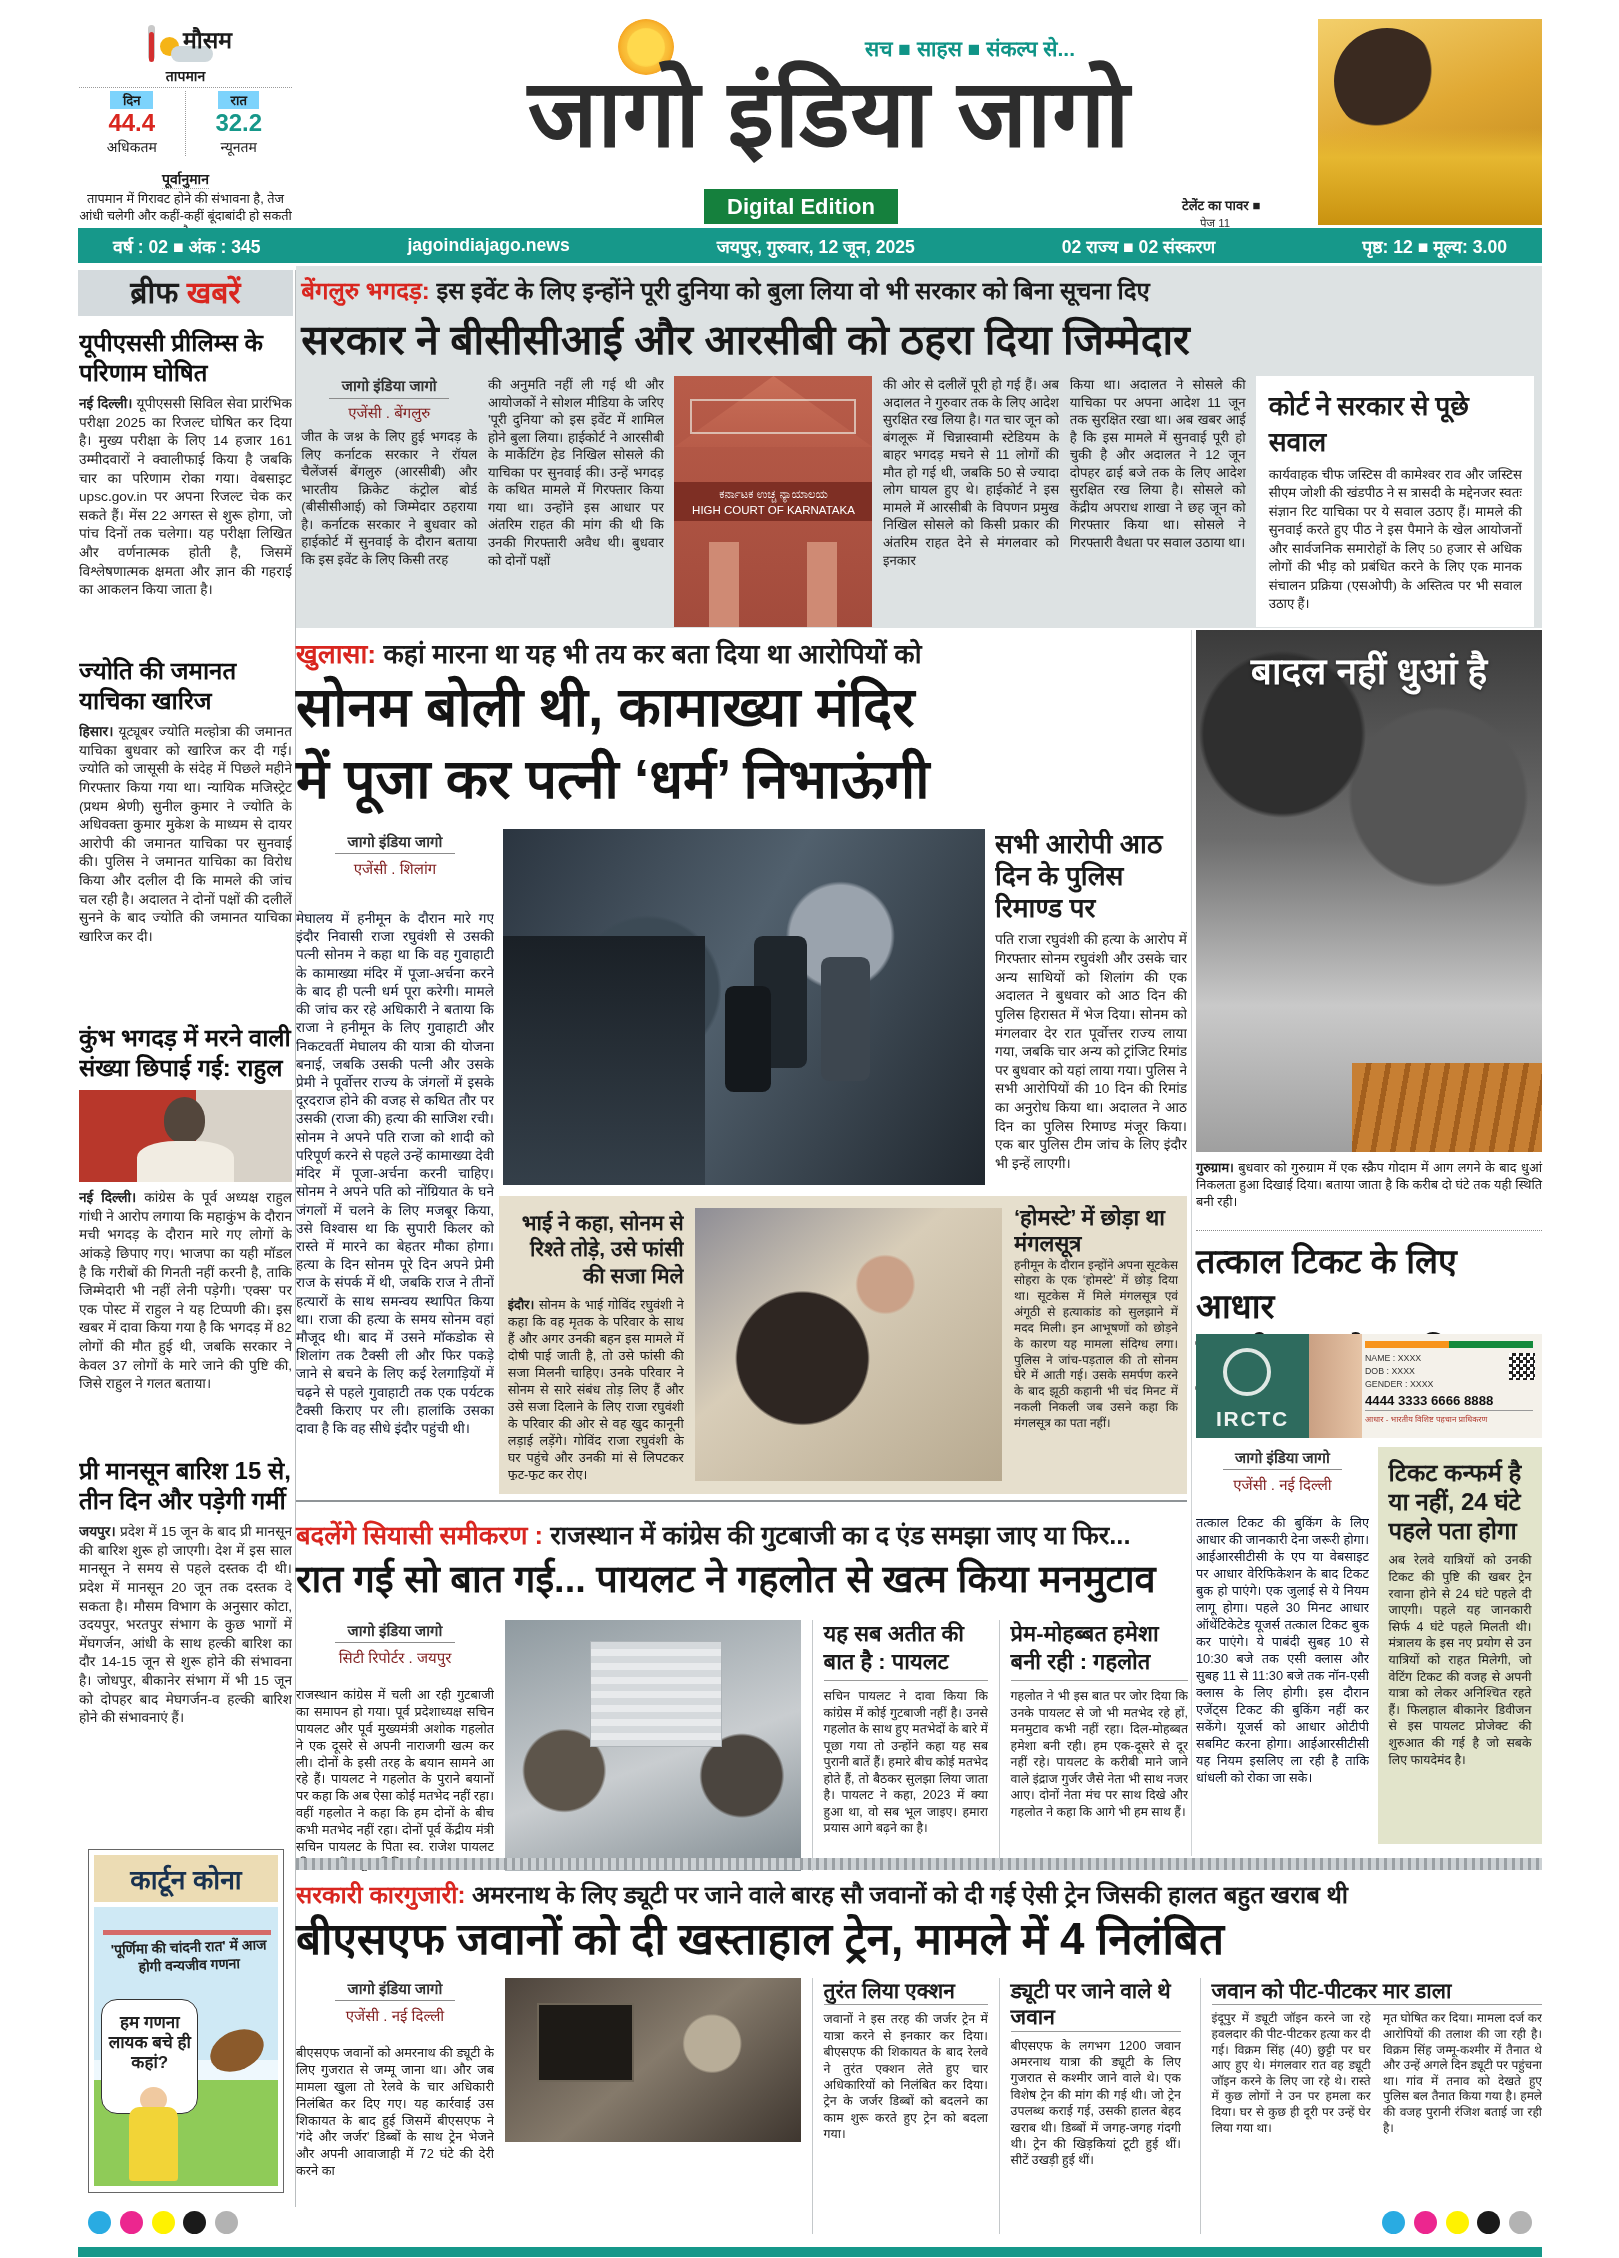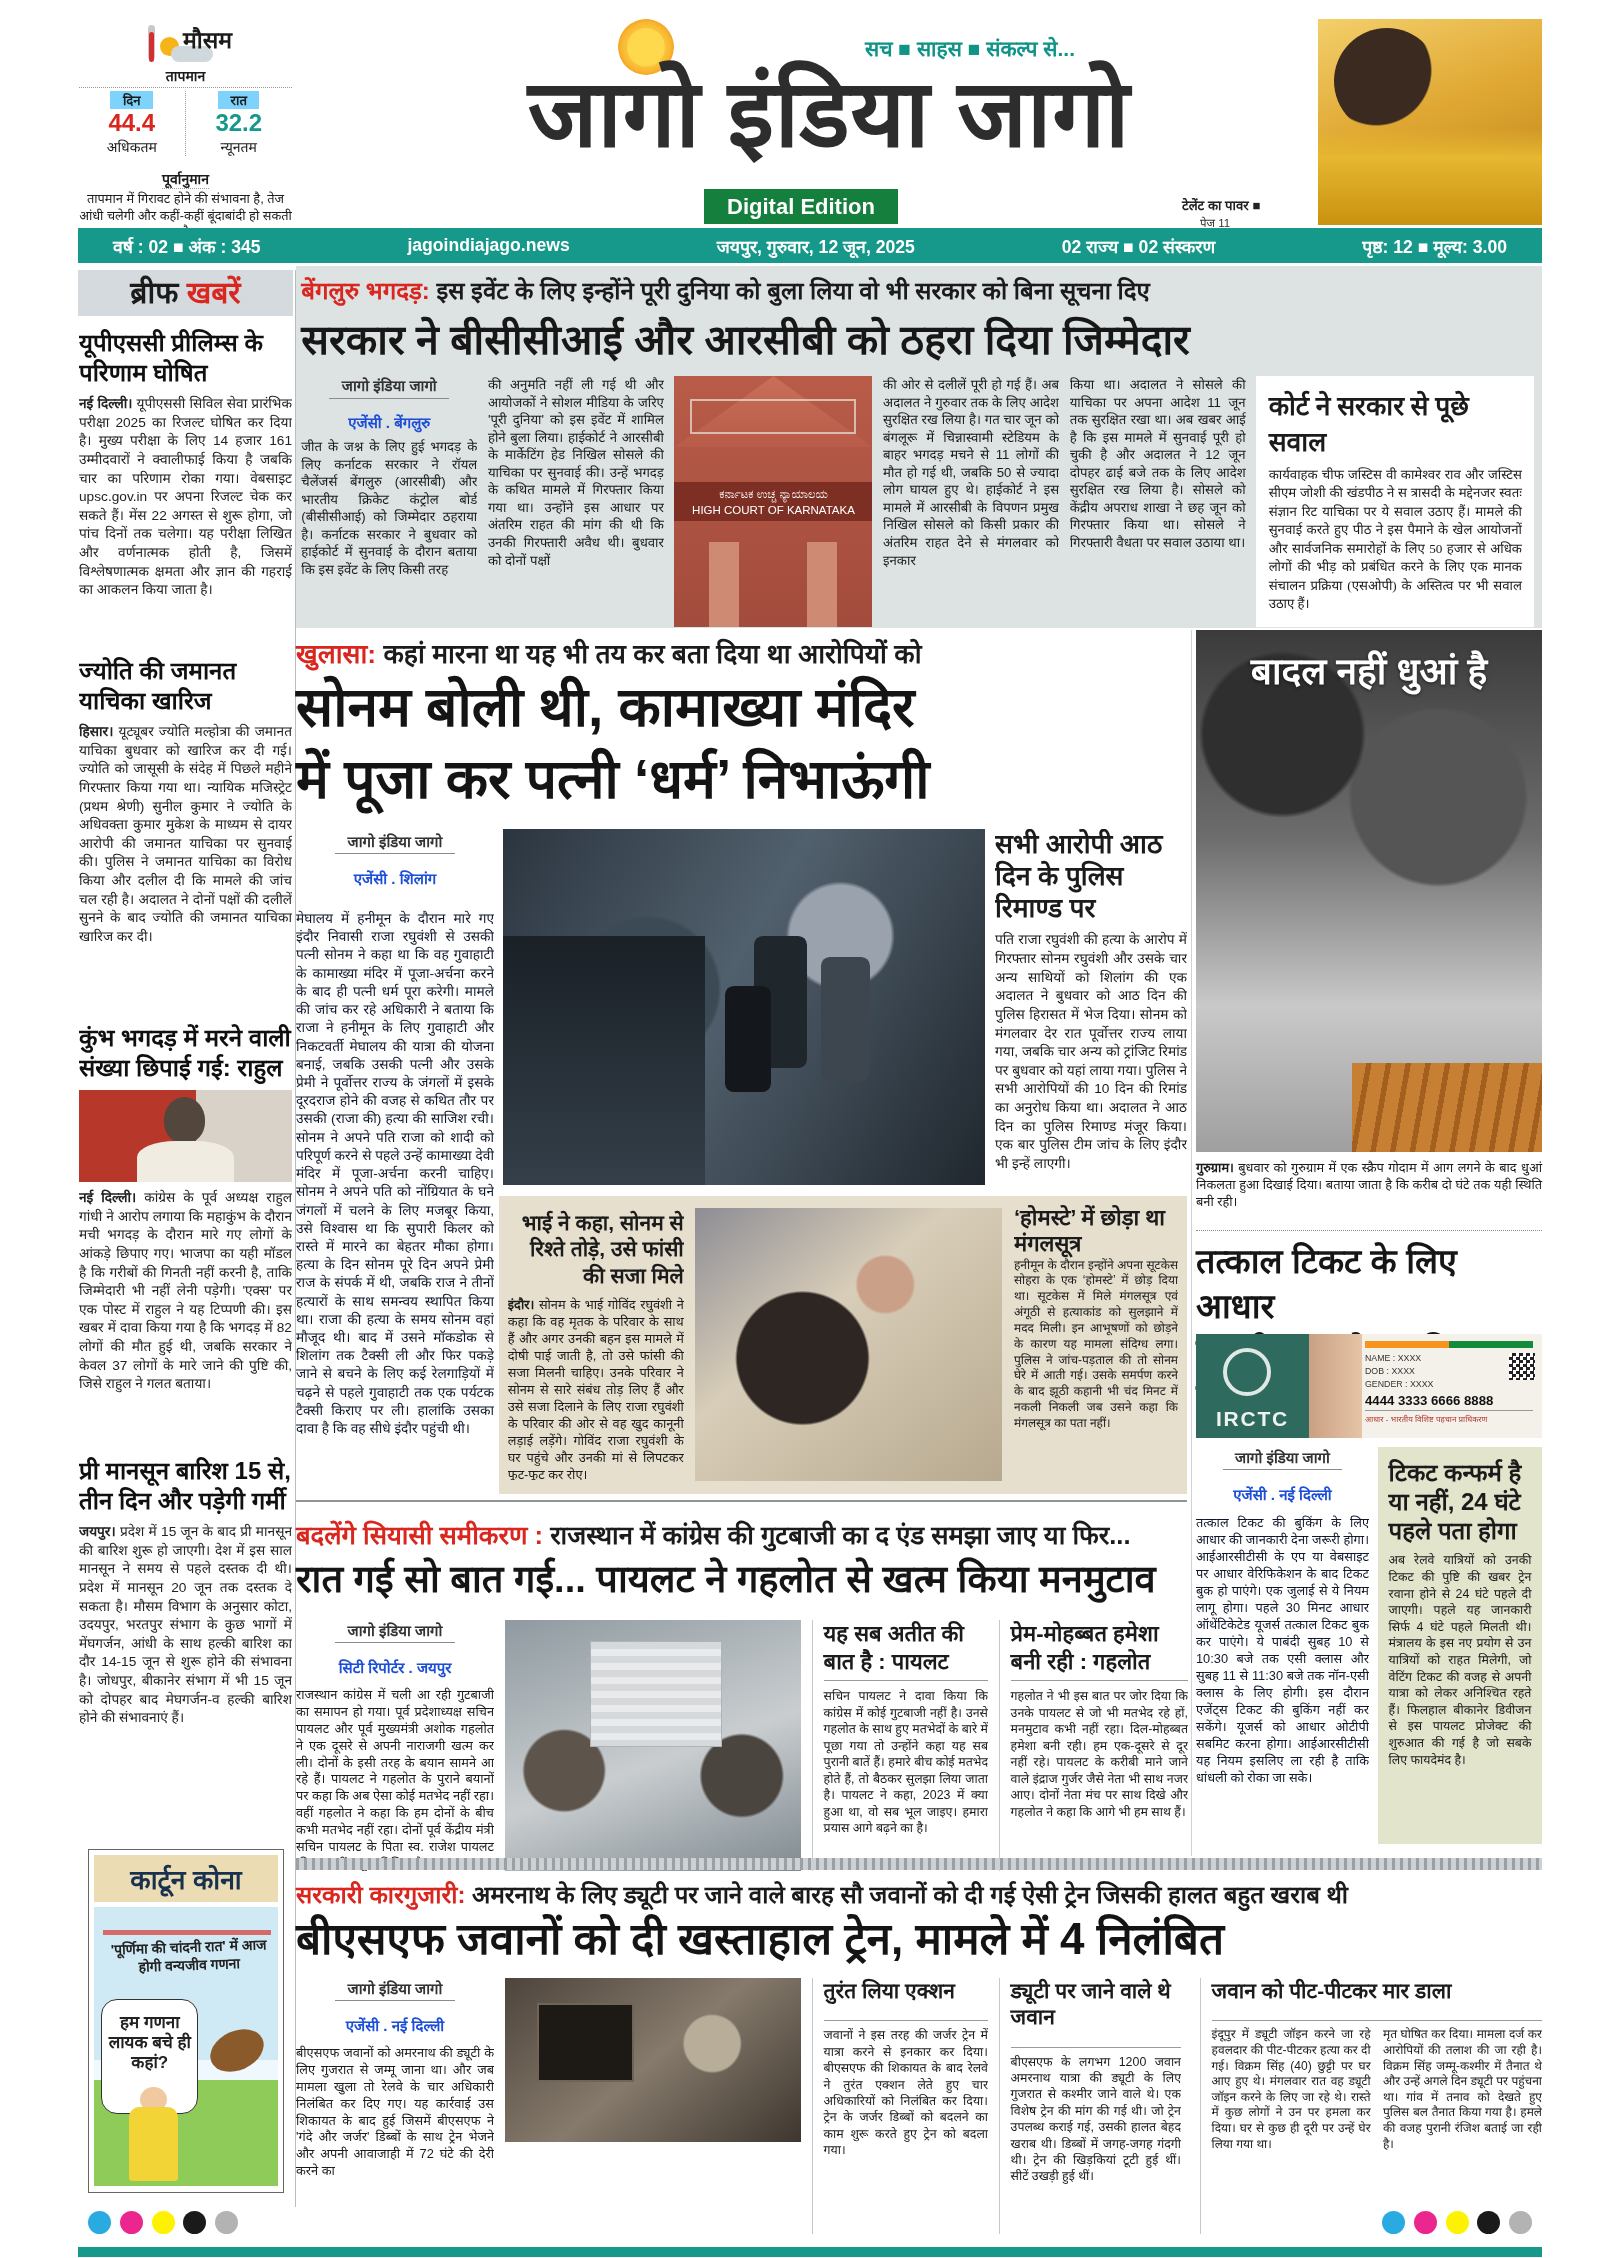--- a/index.html
+++ b/index.html
@@ -9,21 +9,21 @@
   .abs{position:absolute;}
   .jt{text-align:justify;}
   .bt{font-size:13.7px;line-height:1.33;color:#0f172a;}
   .clip{overflow:hidden;}
   .red{color:#d9261f;}
   .teal{color:#16988a;}
   
   .brandblk{text-align:center;}
   .brandblk .b1{display:inline-block;font-weight:bold;font-size:15px;color:#333;
      border-bottom:1.3px solid #8b8b8b;padding:0 12.4px 1.8px;}
-  .brandblk .b2{font-weight:bold;font-size:15px;color:#1d4ed8;margin-top:14px;}
+  .brandblk .b2{font-weight:normal;font-size:15px;color:#7f1d1d;margin-top:4px;}
   
   .weather{left:79px;top:23px;width:213px;height:199px;text-align:center;font-size:12.4px;}
   .weather .wtitle{font-size:23px;font-weight:bold;}
   .weather .chip{display:inline-block;background:#7dd3fc;padding:0 12.4px;font-weight:bold;font-size:13.2px;}
   .weather .big{font-size:24px;font-weight:bold;}
   .dotrule{border-top:1.3px dotted #9a9a9a;}
   .mast-logo{left:388px;top:46px;width:882px;text-align:center;font-size:94px;font-weight:900;
      color:#2d2d2d;letter-spacing:0.9px;line-height:1.45;}
   .sun{left:618px;top:19.4px;width:56px;height:56px;border-radius:50%;
      background:radial-gradient(circle,#ffd94d 0 45%,#f5a623 70%,rgba(245,166,35,0) 72%);}
@@ -178,21 +178,21 @@
   .bsf-brand{left:296px;top:1978px;width:198px;}
   .bsf-col1{left:296px;top:2045px;width:198px;height:187px;font-size:12.8px;}
   .trainphoto{left:505px;top:1978px;width:296px;height:164px;
      background:radial-gradient(circle at 70% 40%,#b8ad98 0 12%,rgba(0,0,0,0) 13%),
        linear-gradient(140deg,#4d443c 0%,#857a6b 50%,#3e362f 100%);}
   .trainphoto .win{position:absolute;left:32px;top:25px;width:97px;height:79px;background:#1d1a16;
      border:2.6px solid #6e6557;}
   .bsf-below{left:505px;top:2151px;width:296px;height:83px;column-count:2;column-gap:12.4px;
      font-size:12px;line-height:1.3;text-align:justify;overflow:hidden;}
   .bsf-colT{top:1978px;height:256px;overflow:hidden;border-left:1.3px solid #c4c8ca;padding-left:10.6px;position:absolute;}
-  .bsf-colT .ct{font-size:21px;font-weight:900;line-height:1.25;border-bottom:1.3px solid #9a9a9a;padding-bottom:16px;}
+  .bsf-colT .ct{font-size:21px;font-weight:900;line-height:1.25;border-bottom:1.3px solid #9a9a9a;padding-bottom:0;}
   .bsf-colT .cb{font-size:12.4px;line-height:1.32;margin-top:6.2px;text-align:justify;}
   .action{left:812px;width:176px;}
   .duty{left:999px;width:182px;}
   .soldier{left:1200px;width:342px;}
   .soldier .two{display:flex;gap:12.4px;margin-top:6.2px;}
   .soldier .two div{width:159px;font-size:12px;line-height:1.3;text-align:justify;}
   .bottombar{left:78px;top:2247px;width:1464px;height:9.7px;background:#16988a;}
 </style>
 </head>
 <body>

